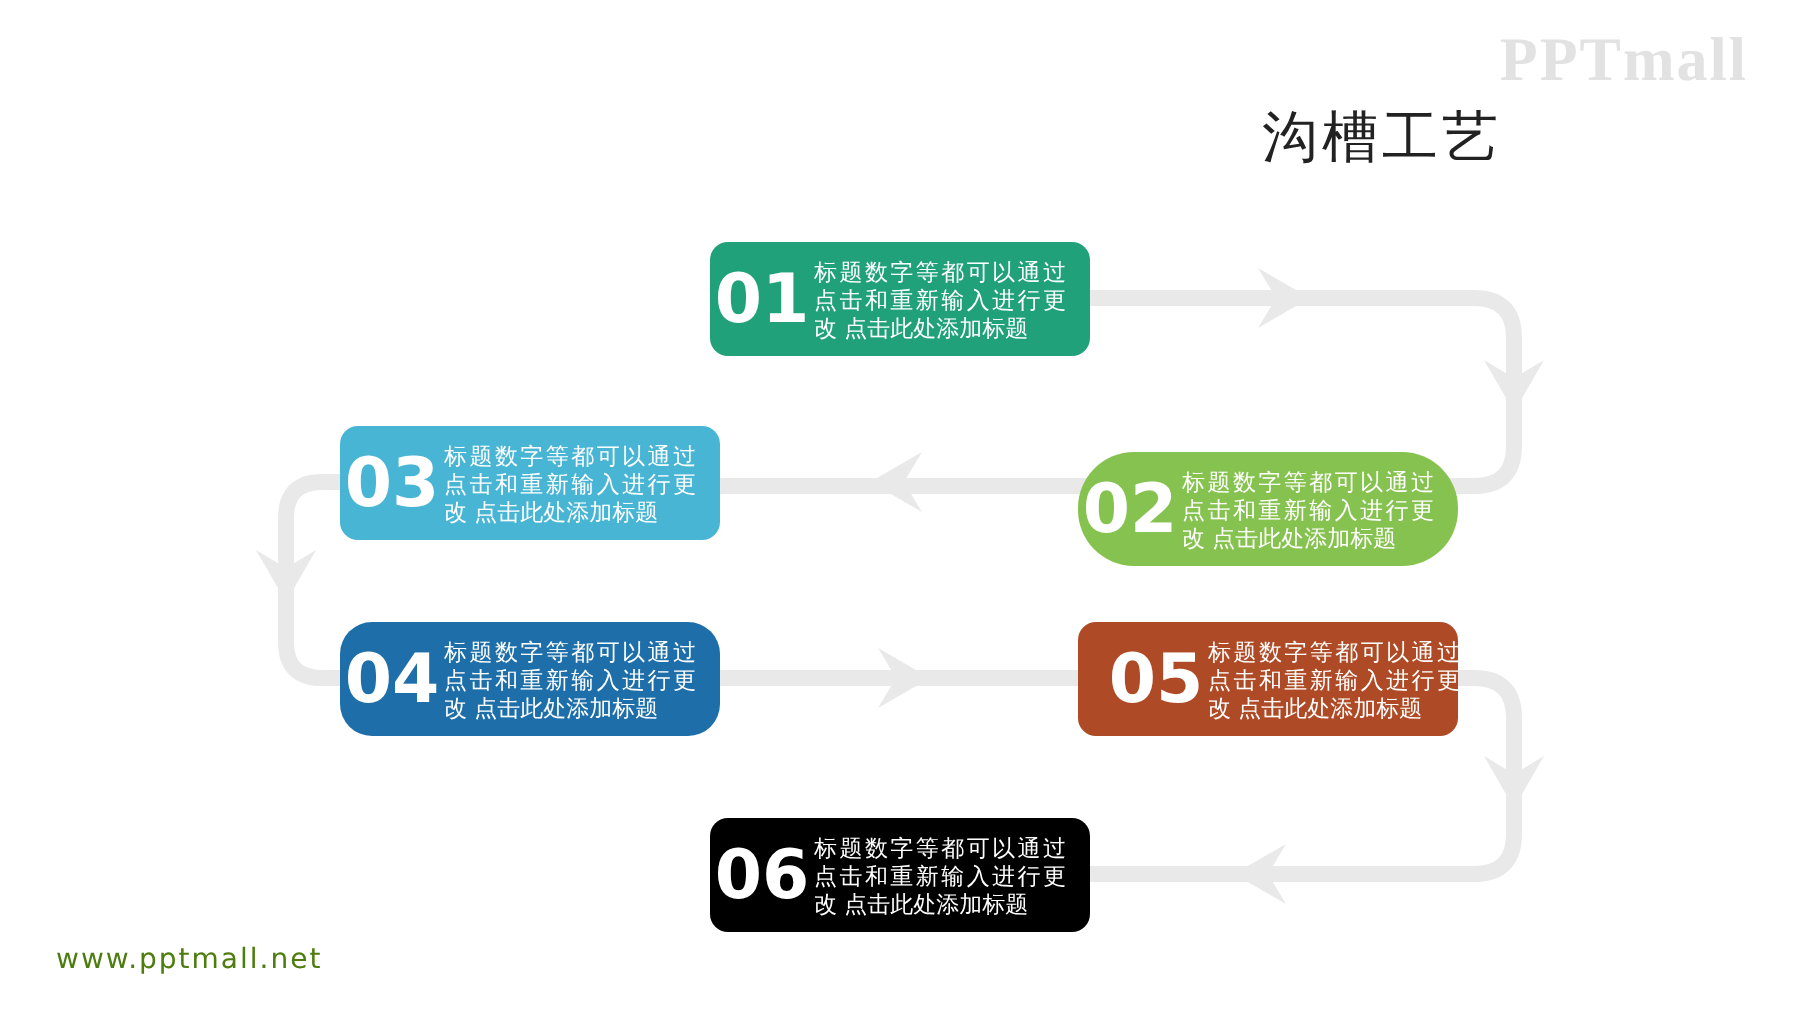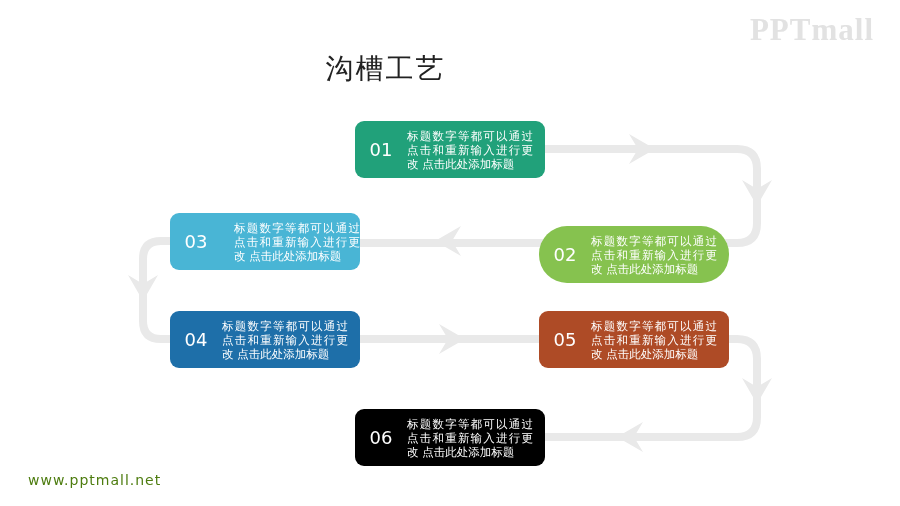--- a/index.html
+++ b/index.html
@@ -8,22 +8,22 @@
     background:#ffffff;
   }
   .slide{
     position:relative;
     width:900px;height:506px;
     background:#ffffff;
     overflow:hidden;
   }
   .page-title{
     position:absolute;
-    top:50px;left:10px;width:751px;
-    text-align:center;
+    top:50px;left:0;width:751px;
+    text-align:right;
     font-size:28px;
     font-weight:500;
     color:#222222;
     letter-spacing:2px;
   }
   .brand-logo{
     position:absolute;
     top:12px;right:26px;
     font-size:31px;
     font-weight:700;
@@ -56,36 +56,36 @@
     width:190px;height:57px;
     border-radius:9px;
     display:flex;
     align-items:center;
     color:#ffffff;
     box-sizing:border-box;
   }
   .step-num{
     width:52px;
     text-align:center;
-    font-size:18px;
-    font-weight:400;
+    font-size:34px;
+    font-weight:700;
     flex:0 0 52px;
   }
   .step-text{
     flex:0 0 126px;
     width:126px;
     font-size:11.5px;
     line-height:14px;
     text-align:justify;
   }
   .pos-step1{left:355px;top:121px;}
   .pos-step2{left:539px;top:226px;border-radius:28px;}
-  .pos-step3{left:170px;top:213px;gap:12px;}
+  .pos-step3{left:170px;top:213px;}
   .pos-step4{left:170px;top:311px;}
-  .pos-step5{left:539px;top:311px;}
+  .pos-step5{left:539px;top:311px;padding-left:13px;}
   .pos-step6{left:355px;top:409px;}
 </style>
 </head>
 <body>
 
 <div class="slide">
 
   <div class="page-title" style="color: rgb(34, 34, 34);">沟槽工艺</div>
   <div class="brand-logo" style="color: rgb(226, 226, 226);">PPTmall</div>
   <div class="watermark" style="color: #4d7c0f;">www.pptmall.net</div>
@@ -113,21 +113,21 @@
   <div class="step pos-step2" style="background-color: rgb(134, 194, 79);">
     <div class="step-num">02</div>
     <div class="step-text">标题数字等都可以通过点击和重新输入进行更改 点击此处添加标题</div>
   </div>
 
   <div class="step pos-step3" style="background-color: rgb(73, 181, 213);">
     <div class="step-num">03</div>
     <div class="step-text">标题数字等都可以通过点击和重新输入进行更改 点击此处添加标题</div>
   </div>
 
-  <div class="step pos-step4" style="background-color: rgb(30, 111, 169);">
+  <div class="step pos-step4" style="background-color: rgb(30, 111, 169); border-radius: 16px;">
     <div class="step-num">04</div>
     <div class="step-text">标题数字等都可以通过点击和重新输入进行更改 点击此处添加标题</div>
   </div>
 
   <div class="step pos-step5" style="background-color: rgb(174, 75, 38);">
     <div class="step-num">05</div>
     <div class="step-text">标题数字等都可以通过点击和重新输入进行更改 点击此处添加标题</div>
   </div>
 
   <div class="step pos-step6" style="background-color: #000000;">

